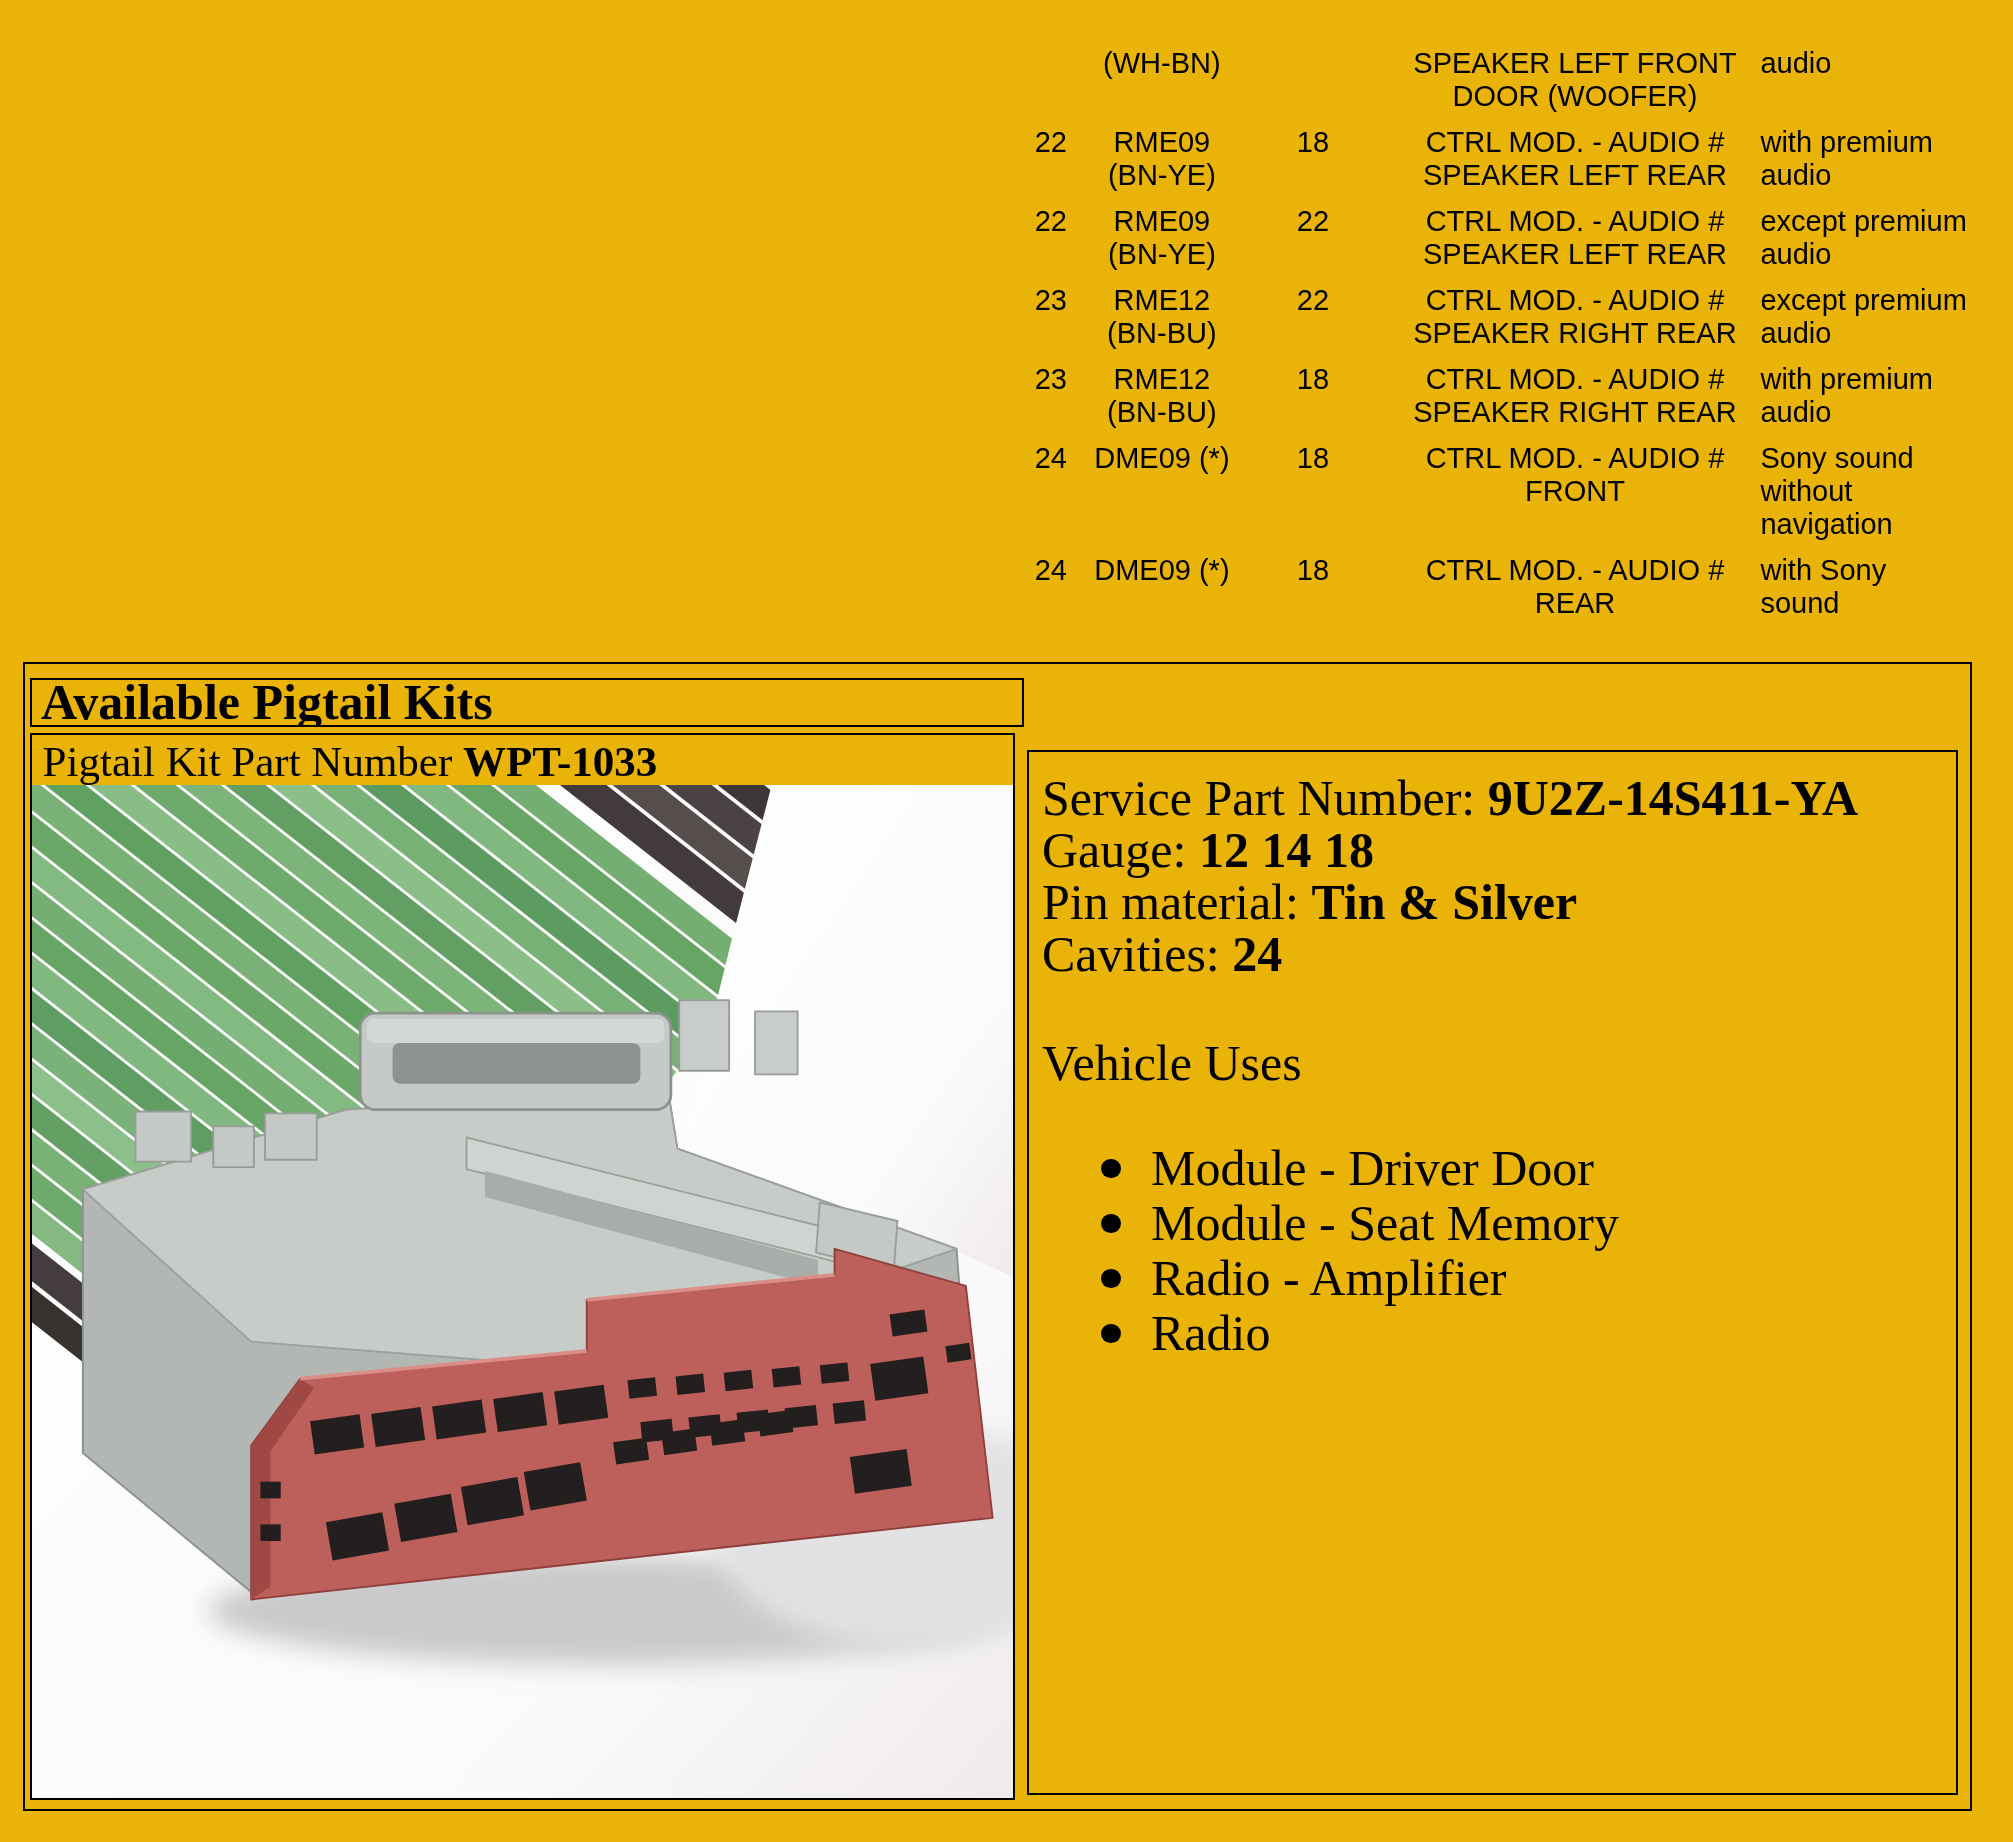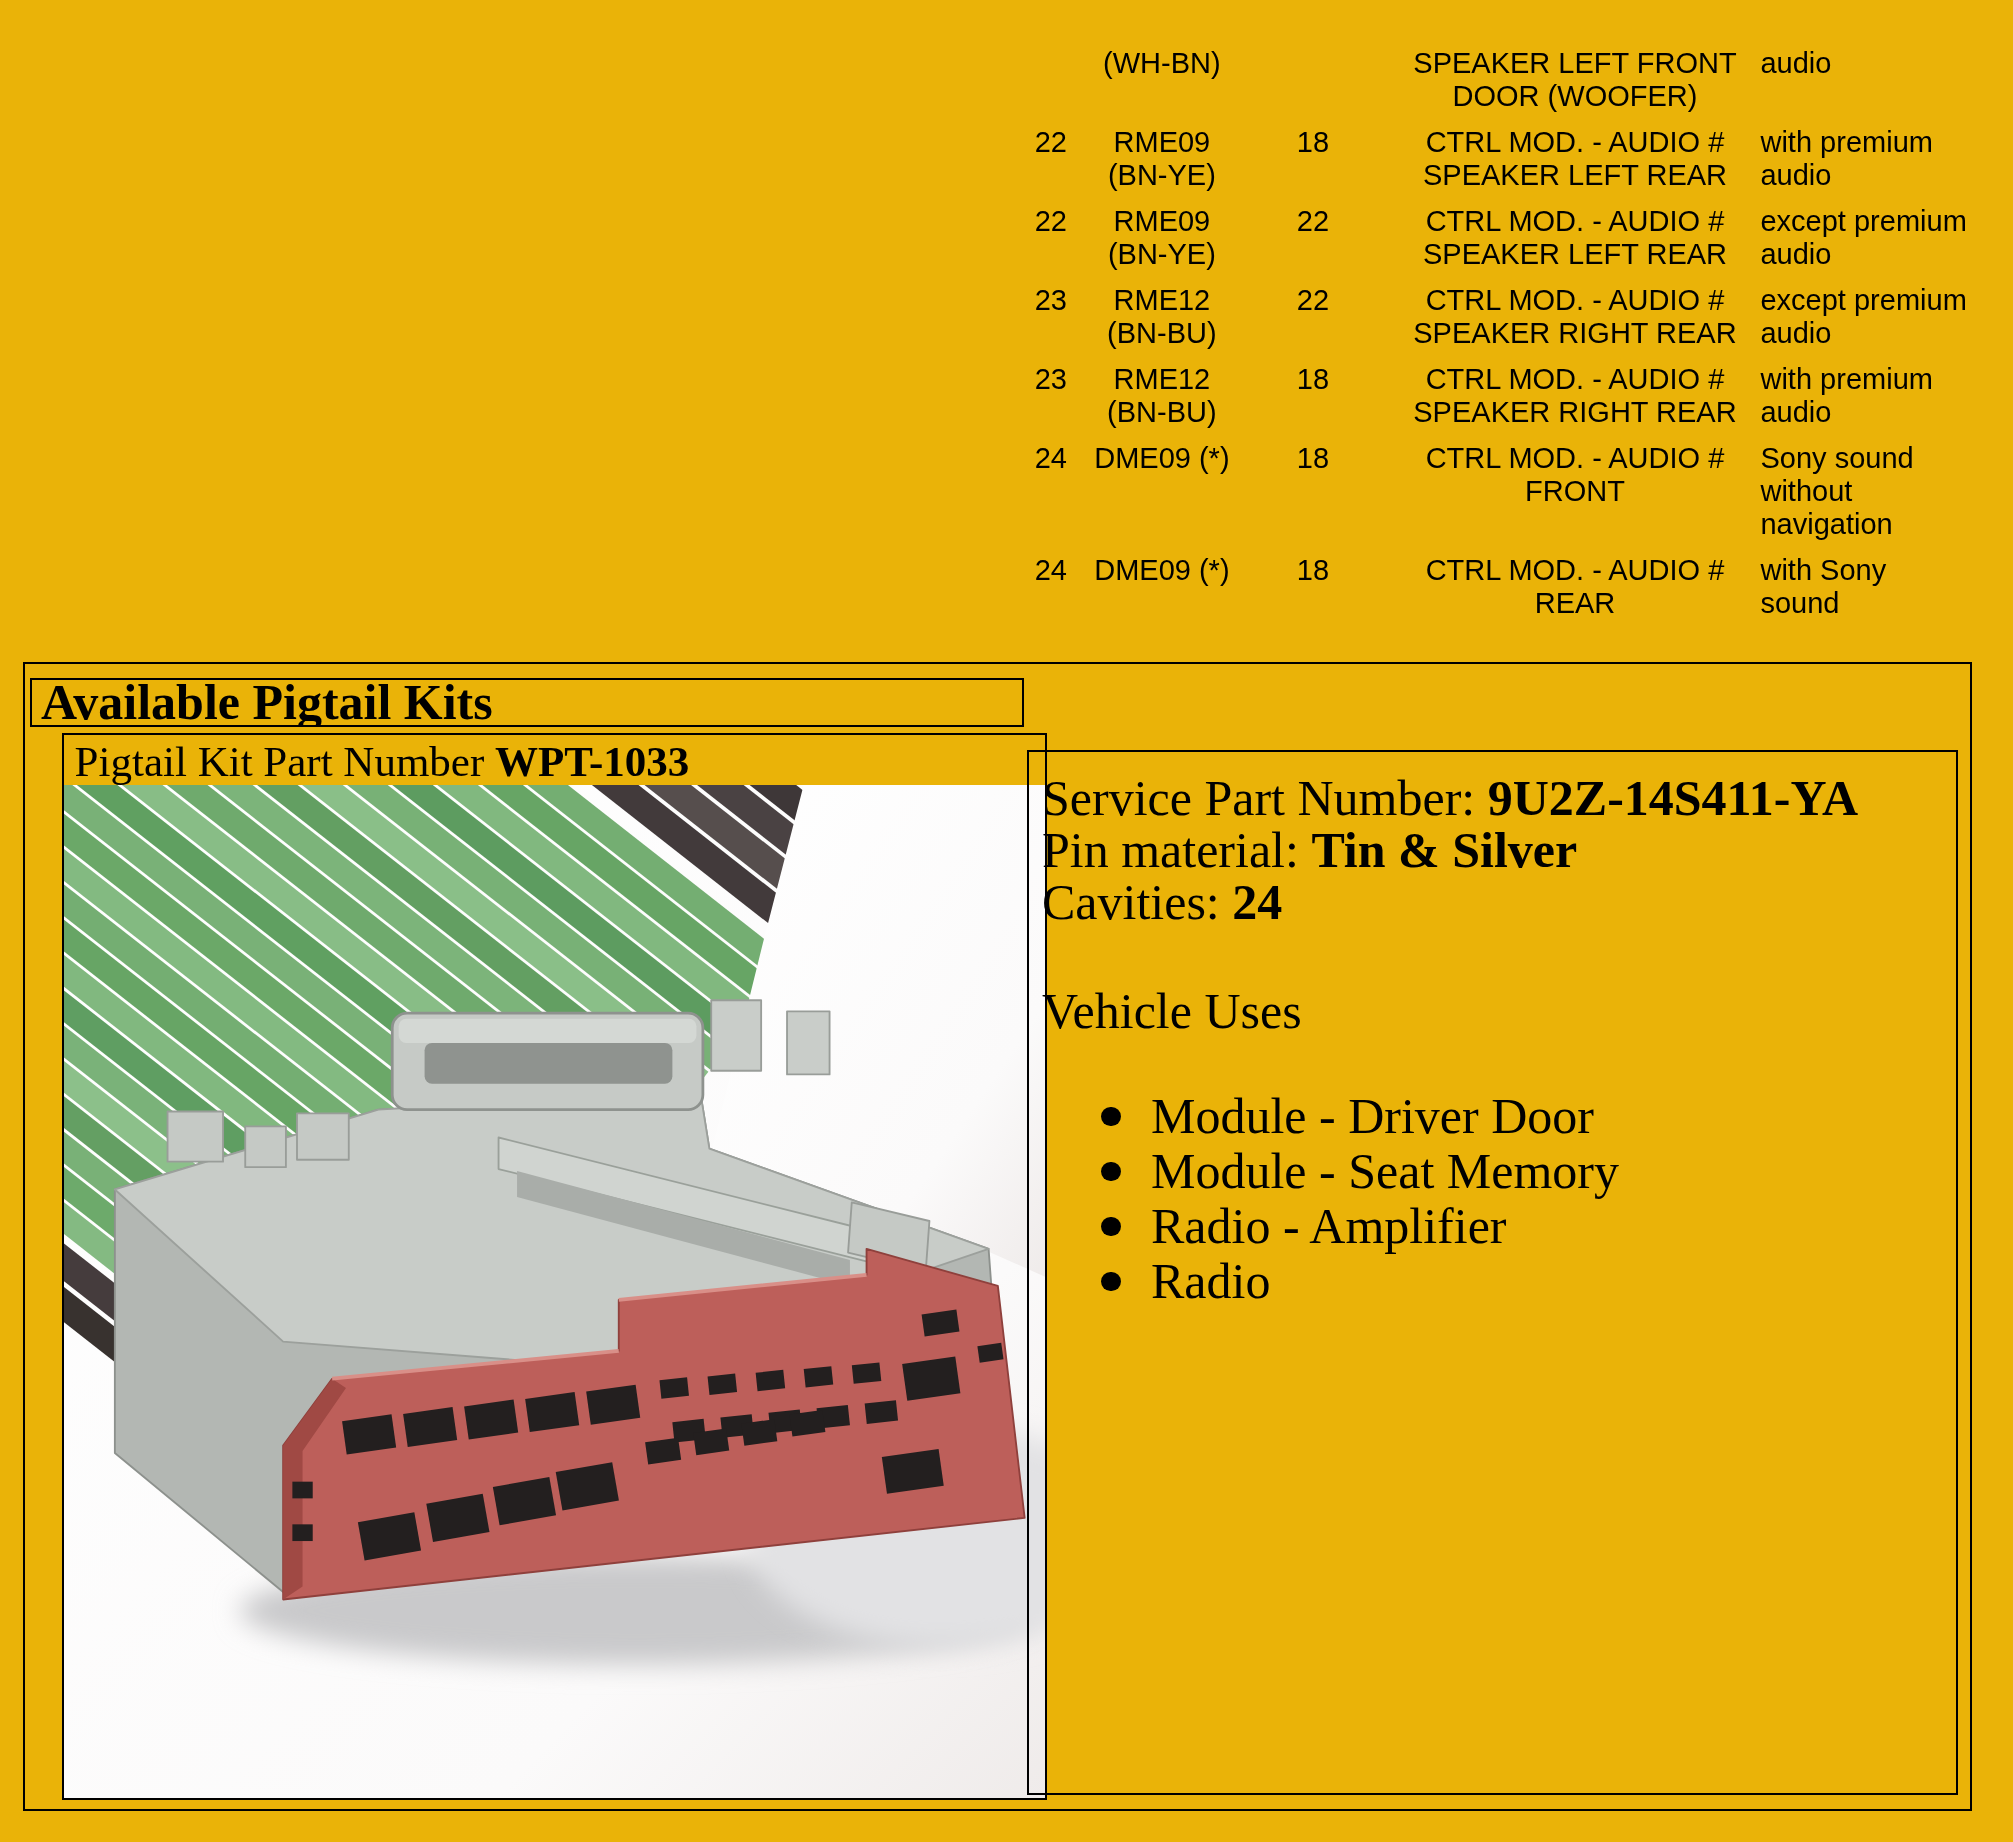--- a/index.html
+++ b/index.html
@@ -19,21 +19,21 @@
   .c-gau{width:116px;text-align:center;}
   .c-sp{width:18.6px;}
   .c-fun{width:371px;text-align:center;}
   .c-not{width:265px;text-align:left;}
 
   
   .outer-box{position:absolute;left:23px;top:662px;width:1945px;height:1145px;border:2.8px solid #000;}
   .header-box{position:absolute;left:4.6px;top:14px;width:981px;height:45px;border:2.8px solid #000;
     font-family:"Liberation Serif","DejaVu Serif",serif;font-weight:bold;font-size:50px;line-height:45px;
     padding-left:9.3px;box-sizing:content-box;white-space:nowrap;overflow:hidden;}
-  .left-cell{position:absolute;left:4.6px;top:69px;width:981px;height:1063px;border:2.8px solid #000;overflow:hidden;margin-left:32px;}
+  .left-cell{position:absolute;left:4.6px;top:69px;width:981px;height:1063px;border:2.8px solid #000;overflow:hidden;}
   .right-cell{position:absolute;left:1002px;top:86px;width:931px;height:1045px;border:2.8px solid #000;overflow:hidden;
     font-family:"Liberation Serif","DejaVu Serif",serif;font-size:50px;padding-top:20.4px;padding-left:13px;box-sizing:border-box;}
   .kit-title{margin:3.7px 0 0 11px;font-family:"Liberation Serif","DejaVu Serif",serif;font-size:43px;line-height:45px;white-space:nowrap;}
   .kit-title b{font-weight:bold;}
   .spec-line{line-height:52px;white-space:nowrap;}
   .spec-line .v{font-weight:bold;}
   .vu-title{margin-top:57px;line-height:52px;}
   .vu-list{list-style:none;margin:52px 0 0 0;padding:0;}
   .vu-list li{position:relative;line-height:55px;padding-left:109px;}
   .vu-list li .dot{position:absolute;left:59px;top:17.6px;width:19.5px;height:19.5px;border-radius:50%;background:#000;}
@@ -259,20 +259,24 @@
         </svg>
       </div>
     </div>
 
     <div class="right-cell">
       <div class="spec-line">
         <span>Service Part Number:</span>
         <span class="v">9U2Z-14S411-YA</span>
       </div>
       <div class="spec-line">
+        <span>Gauge:</span>
+        <span class="v">12 14 18</span>
+      </div>
+      <div class="spec-line">
         <span>Pin material:</span>
         <span class="v">Tin &amp; Silver</span>
       </div>
       <div class="spec-line">
         <span>Cavities:</span>
         <span class="v">24</span>
       </div>
 
       <div class="vu-title">Vehicle Uses</div>
 

